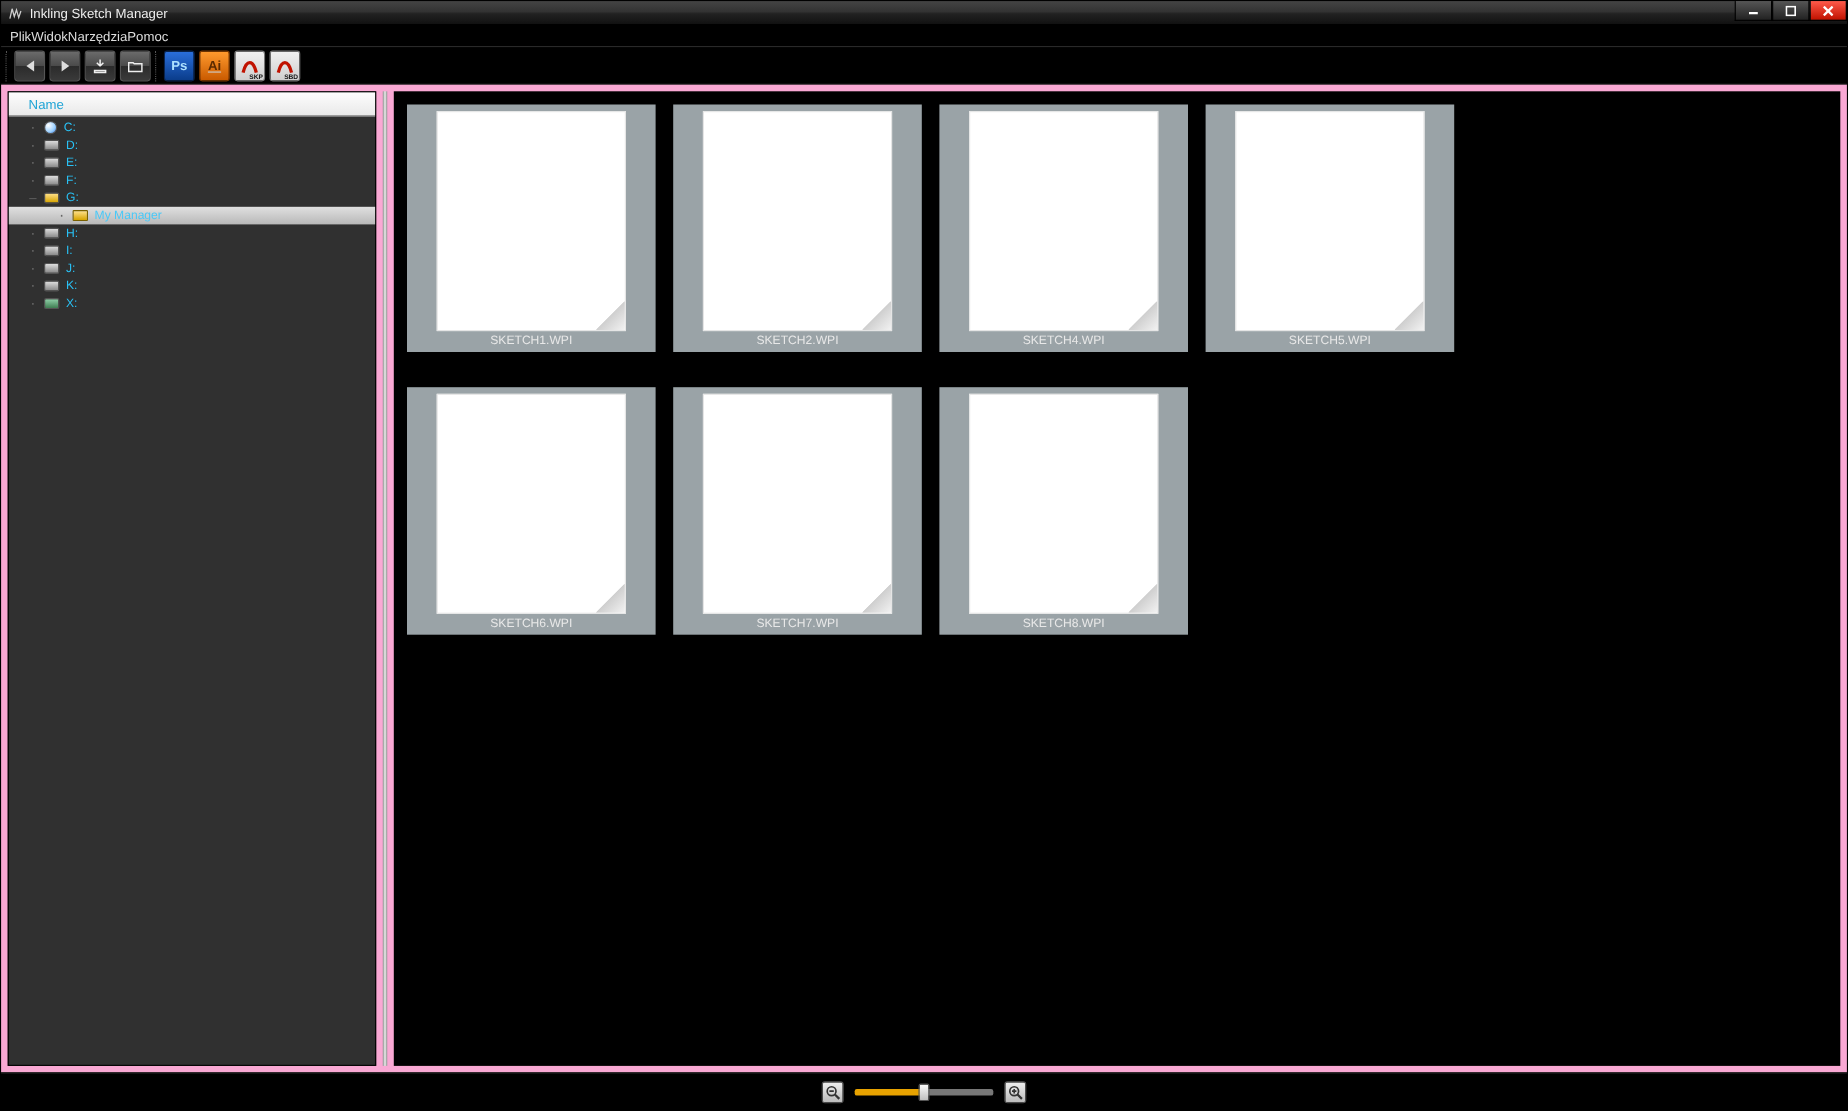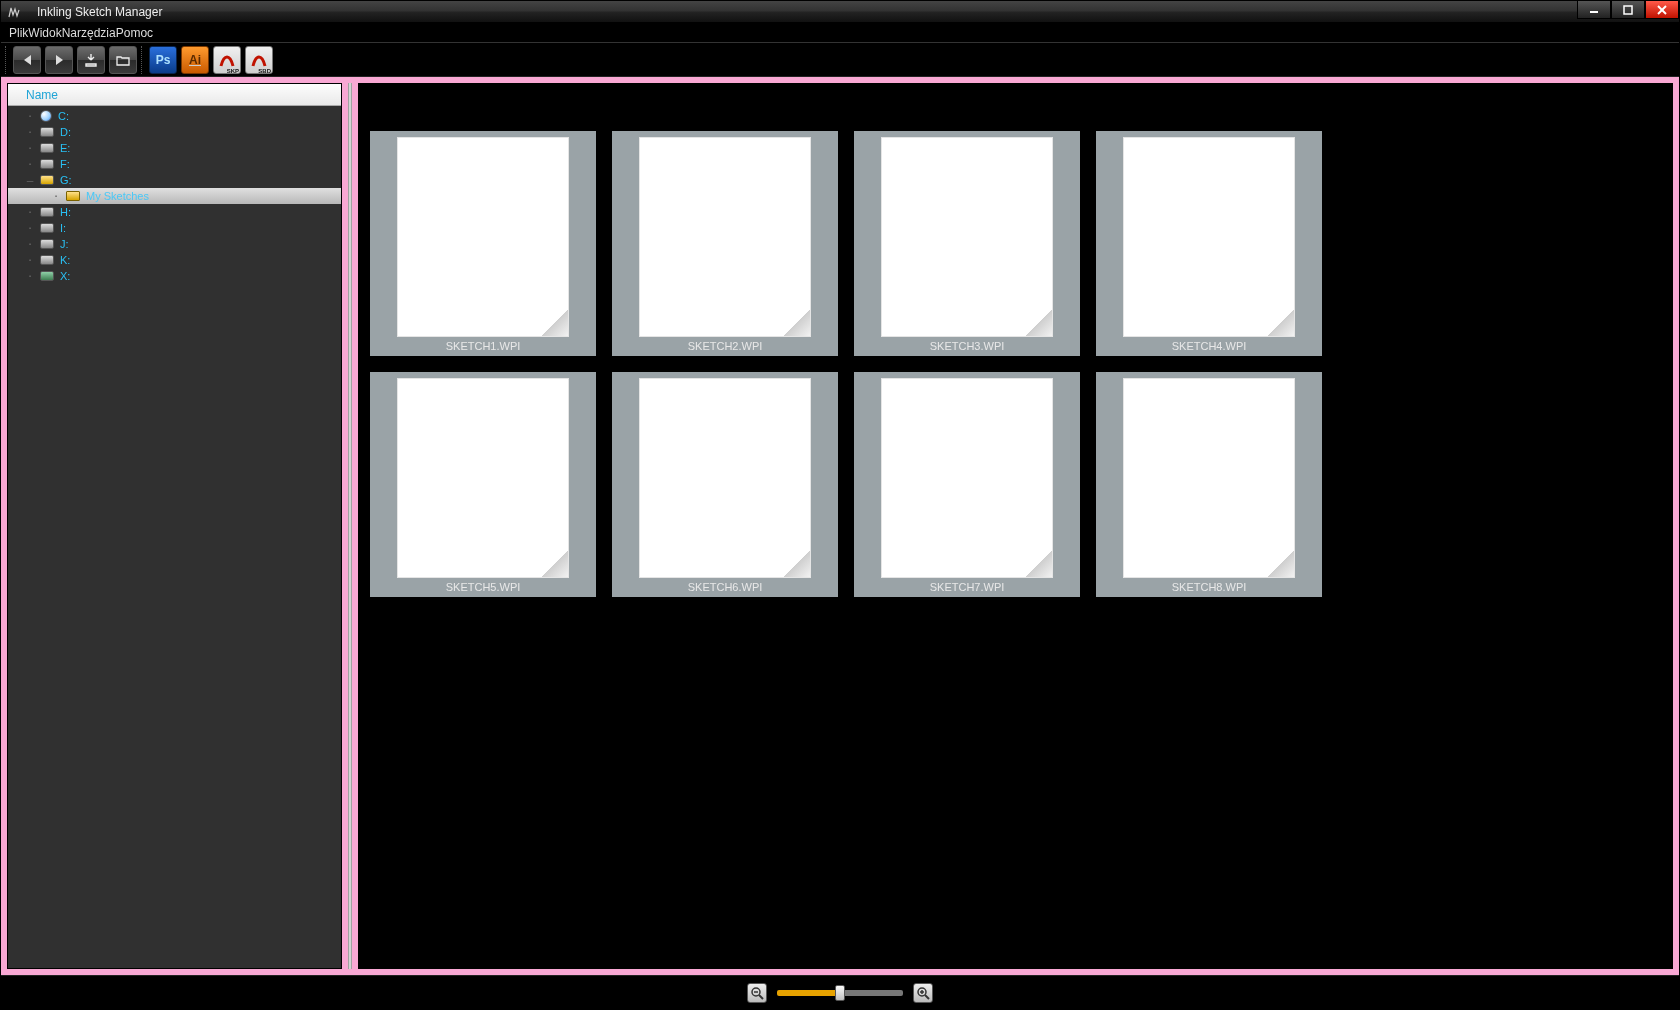--- a/index.html
+++ b/index.html
@@ -22,21 +22,21 @@
     }
     .titlebar {
       height: 22px;
       background: linear-gradient(to bottom, #444 0%, #333 45%, #222 55%, #111 100%);
       display: flex;
       align-items: center;
       justify-content: space-between;
       padding-left: 6px;
       border-bottom: 1px solid #000;
     }
-    .titlebar-left { display: flex; align-items: center; gap: 16px; }
+    .titlebar-left { display: flex; align-items: center; gap: 6px; }
     .app-icon {
       width: 14px; height: 14px;
       display: inline-flex; align-items: center; justify-content: center;
     }
     .title-text { color: #eee; font-size: 12px; }
     .winctrls { display: flex; height: 100%; }
     .winctrl {
       width: 34px; height: 18px;
       margin-top: 0;
       display: flex; align-items: center; justify-content: center;
@@ -150,22 +150,21 @@
     .splitter { width: 4px; background: linear-gradient(to right, #888, #eee, #888); cursor: col-resize; }
     .main {
       flex: 1;
       background: #000;
       overflow: auto;
       padding: 12px;
     }
     .grid {
       display: grid;
       grid-template-columns: repeat(4, 226px);
-      gap: 16px 16px;
-      margin-top: 36px;
+      gap: 32px 16px;
     }
     .thumb {
       width: 226px; height: 225px;
       background: #9aa3a7;
       display: flex; flex-direction: column;
       align-items: center;
       justify-content: flex-start;
       padding-top: 6px;
       cursor: pointer;
     }
@@ -324,21 +323,21 @@
             <span>F:</span>
           </div>
           <div class="tree-row">
             <span class="dots">–</span>
             <span class="drive-icon g"></span>
             <span>G:</span>
           </div>
           <div class="tree-row child selected">
             <span class="dots">·</span>
             <span class="folder-icon"></span>
-            <span>My Sketches</span>
+            <span>My Manager</span>
           </div>
           <div class="tree-row">
             <span class="dots">·</span>
             <span class="drive-icon d"></span>
             <span>H:</span>
           </div>
           <div class="tree-row">
             <span class="dots">·</span>
             <span class="drive-icon d"></span>
             <span>I:</span>
@@ -367,26 +366,20 @@
             <div class="page">
               <div class="dogear"></div>
             </div>
             <div class="thumb-label">SKETCH1.WPI</div>
           </div>
           <div class="thumb">
             <div class="page">
               <div class="dogear"></div>
             </div>
             <div class="thumb-label">SKETCH2.WPI</div>
-          </div>
-          <div class="thumb">
-            <div class="page">
-              <div class="dogear"></div>
-            </div>
-            <div class="thumb-label">SKETCH3.WPI</div>
           </div>
           <div class="thumb">
             <div class="page">
               <div class="dogear"></div>
             </div>
             <div class="thumb-label">SKETCH4.WPI</div>
           </div>
           <div class="thumb">
             <div class="page">
               <div class="dogear"></div>

